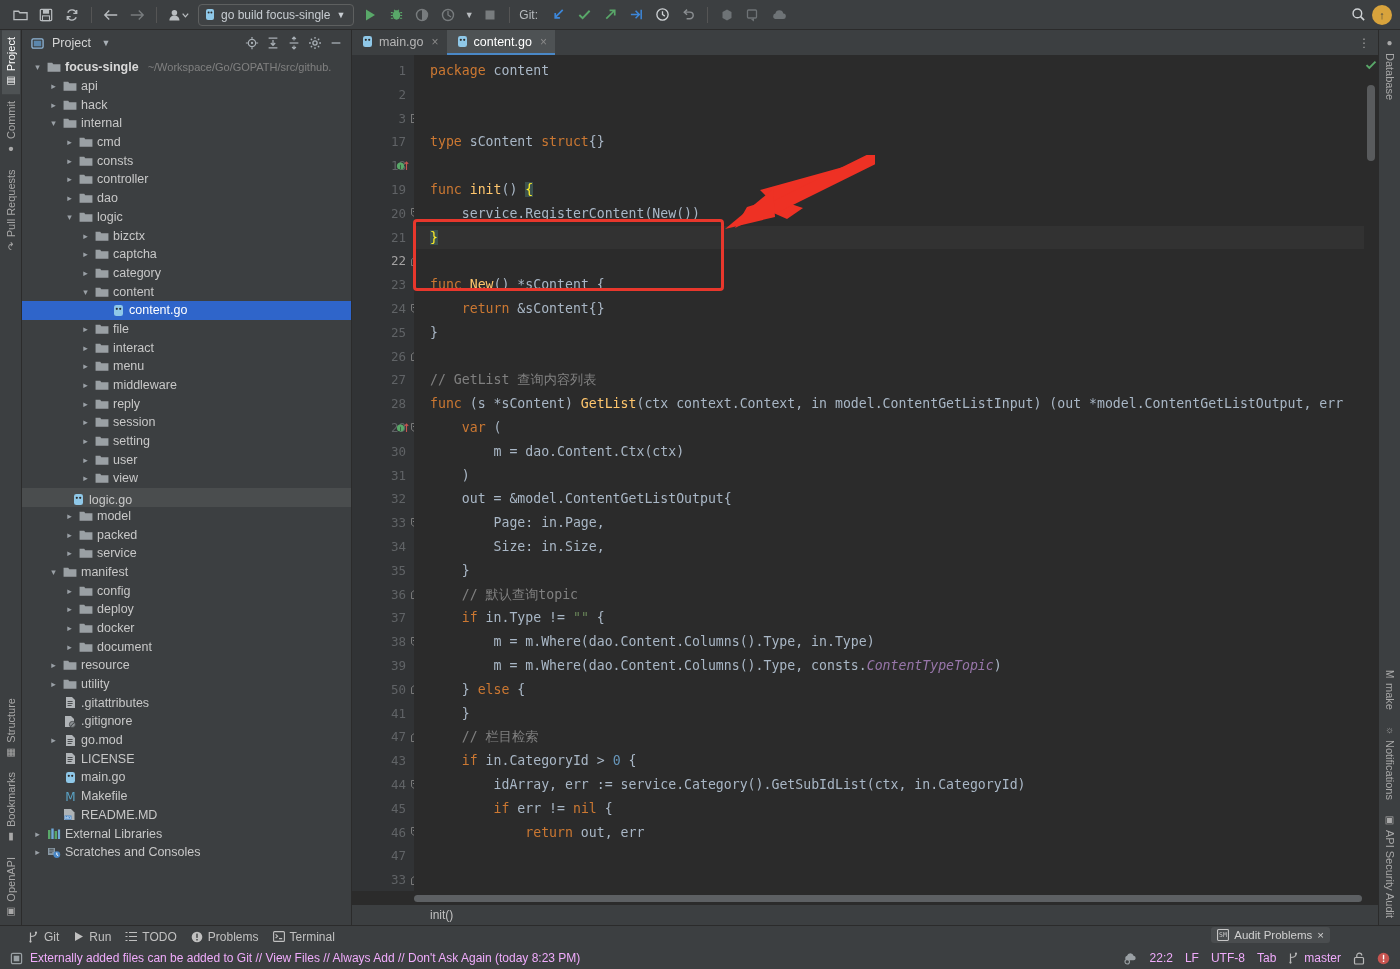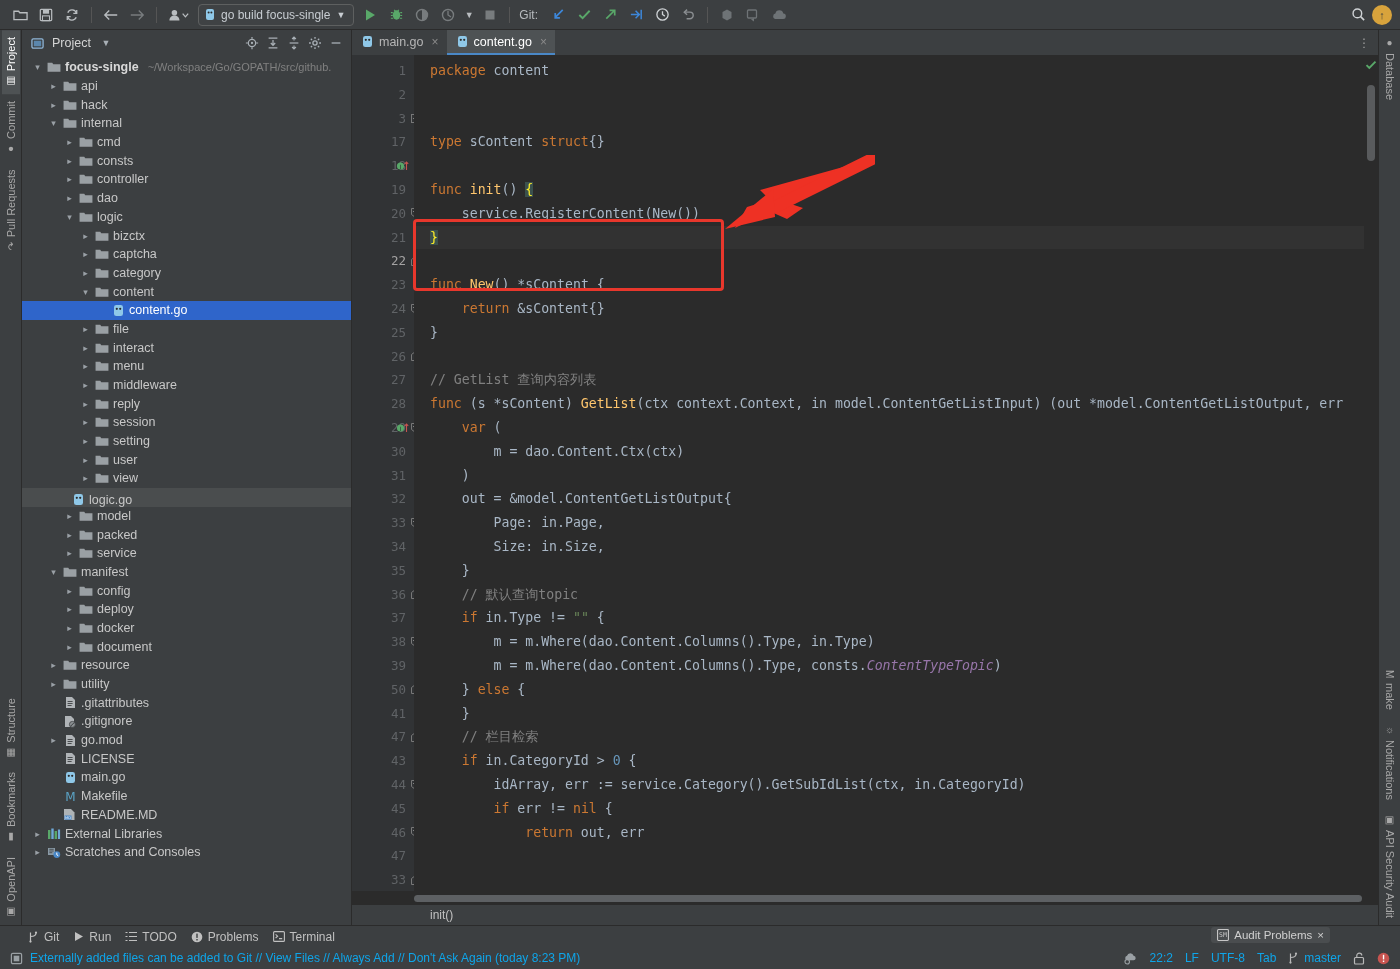--- a/index.html
+++ b/index.html
@@ -165,21 +165,21 @@
   }
 
   
   .toolwin-bar {
     height:22px; background:#3c3f41; display:flex; align-items:center; gap:14px;
     padding:0 10px 0 28px; flex:0 0 22px; border-top:1px solid #2b2b2b; font-size:12px;
   }
   .twitem { display:flex; align-items:center; gap:5px; color:#c0c0c0; }
   .statusbar {
     height:22px; background:#3c3f41; display:flex; align-items:center; gap:10px;
-    padding:0 10px; flex:0 0 22px; font-size:12px; color:#0ea5e9;
+    padding:0 10px; flex:0 0 22px; font-size:12px; color:#f0abfc;
   }
   .status-left { display:flex; align-items:center; gap:7px; }
   .status-right { margin-left:auto; display:flex; align-items:center; gap:12px; }
   .audit-chip {
     position:absolute; right:70px; bottom:26px; display:flex; align-items:center; gap:5px;
     background:#4a4d4f; padding:2px 6px; border-radius:3px; font-size:11.5px; color:#d0d0d0;
   }
 
   
   .anno-box {

